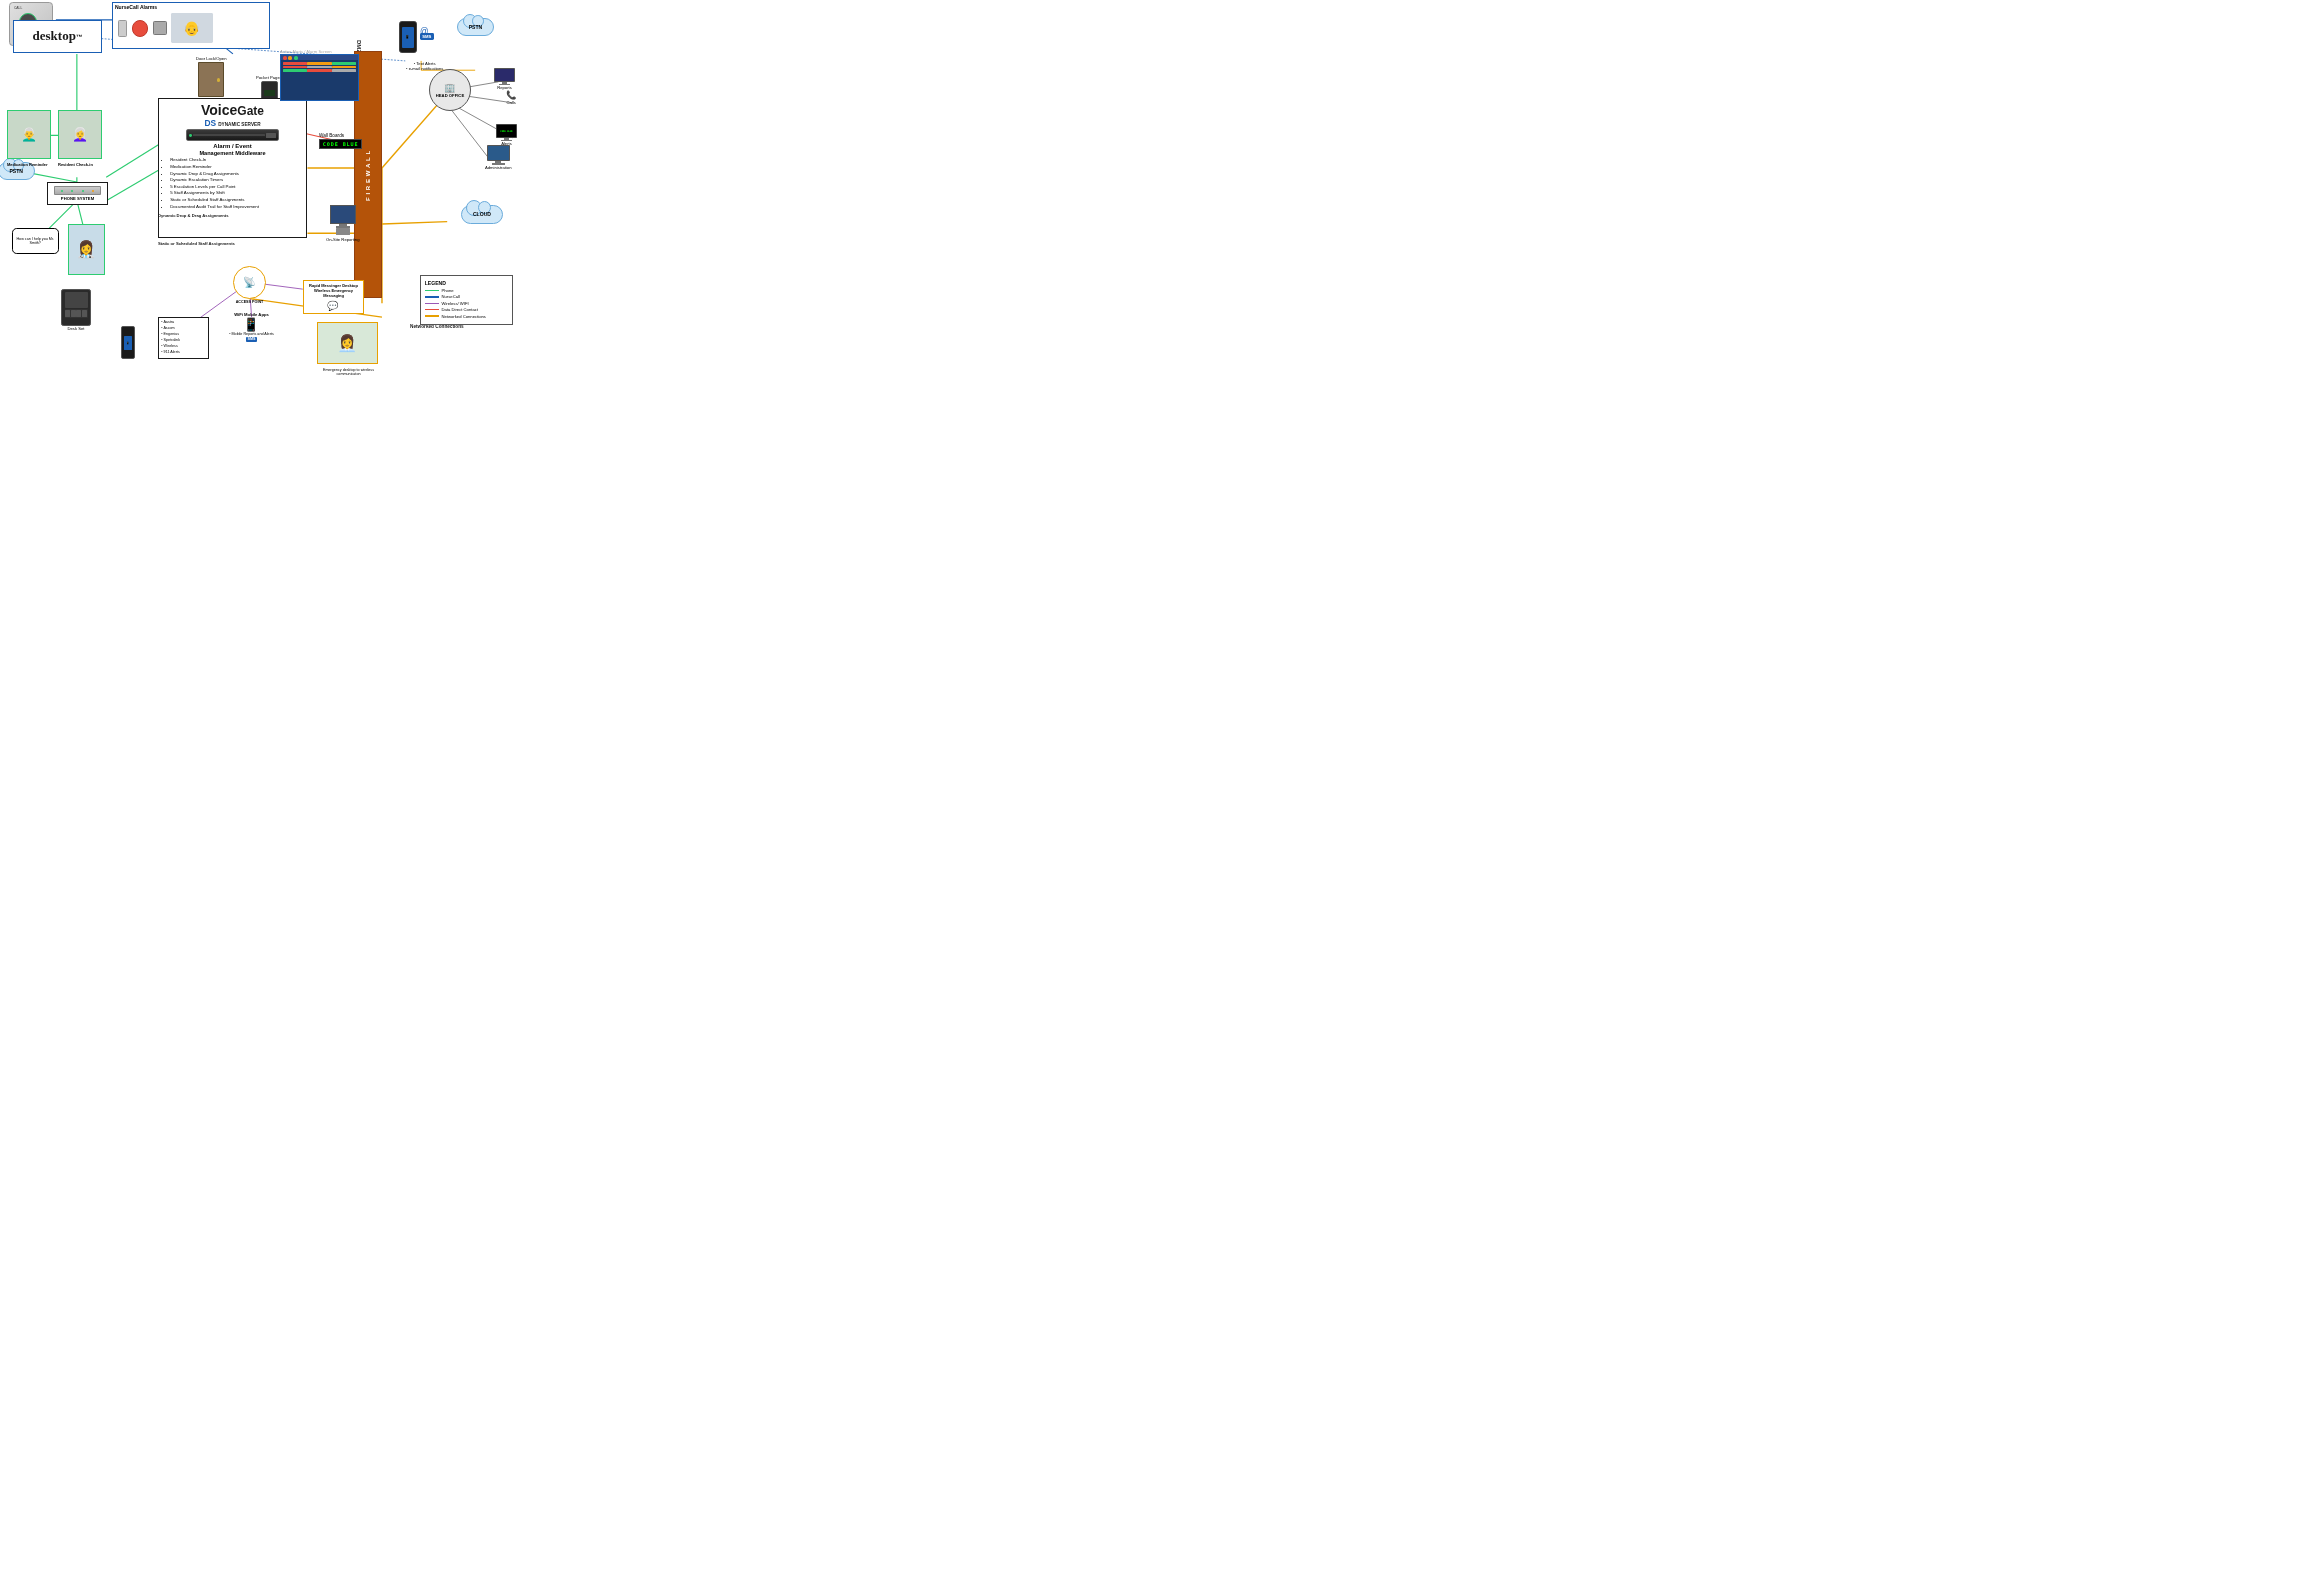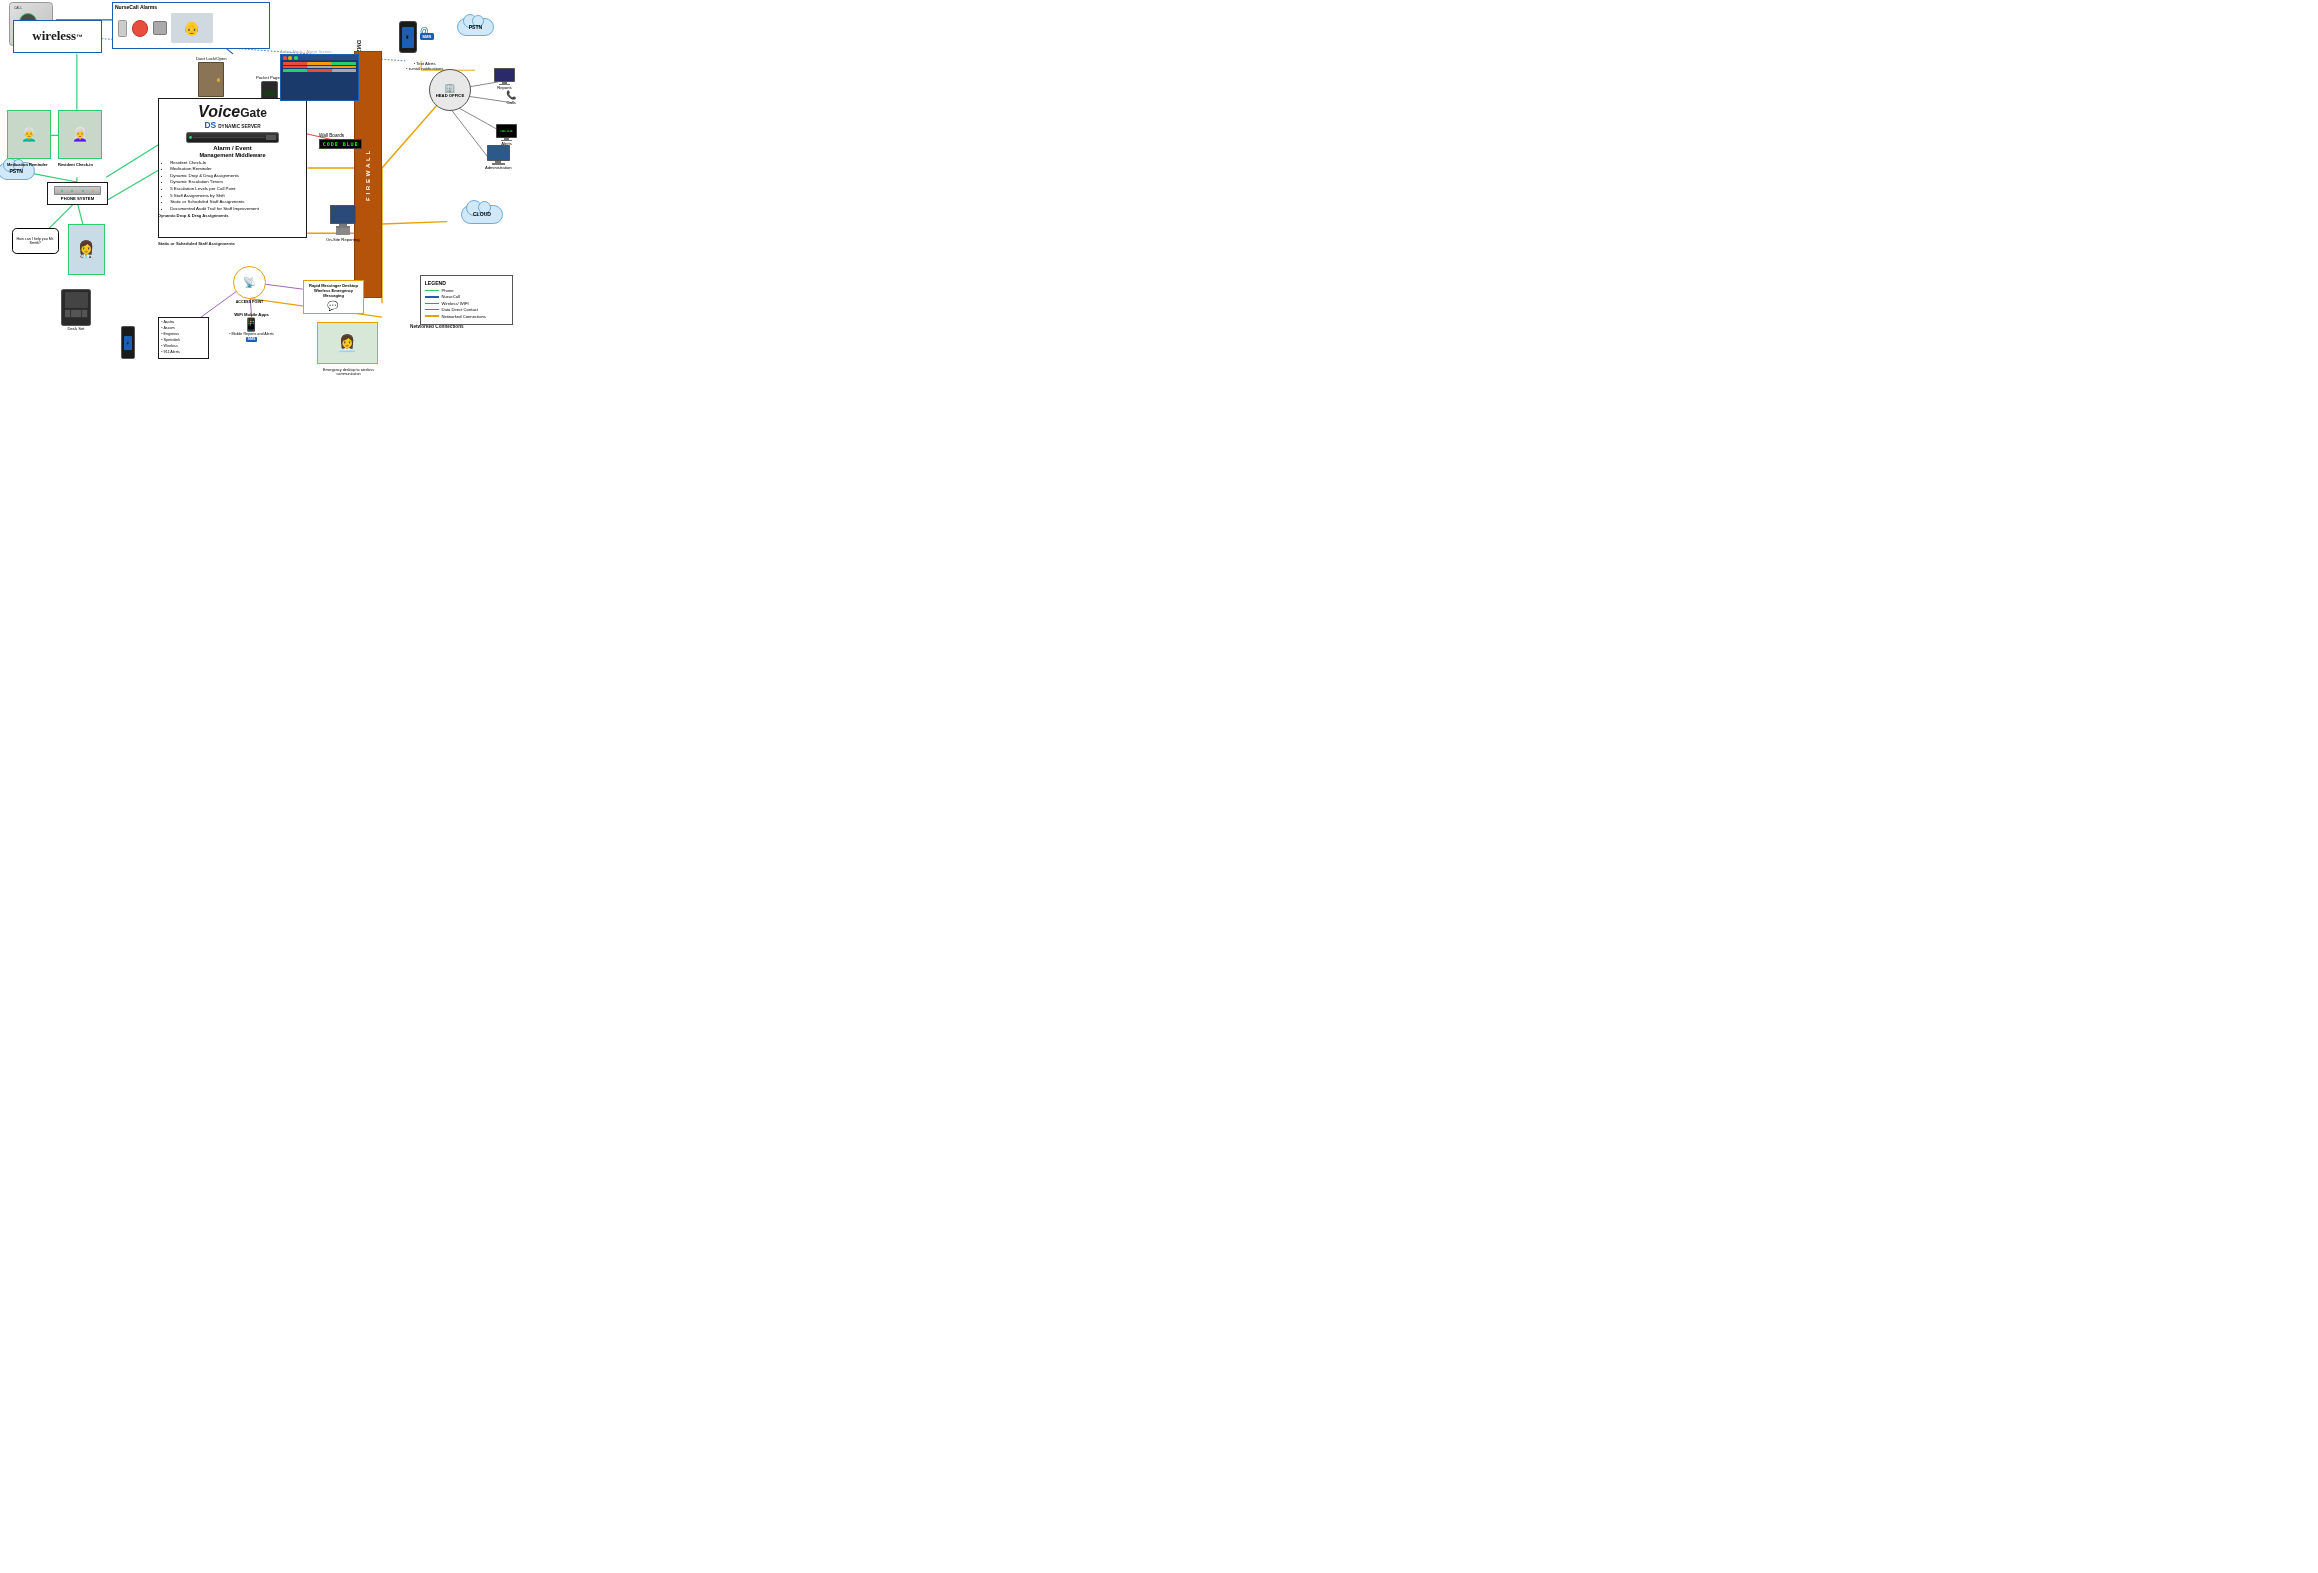--- a/index.html
+++ b/index.html
@@ -478,21 +478,21 @@
   <div class="device-speaker">
     <div style="position:absolute;top:2.3px;left:3.7px;font-size:3.3px;color:#333;font-family:Arial;">CALL</div>
     <div style="position:absolute;top:9.3px;left:8.4px;width:18.6px;height:18.6px;background:#4a4a4a;border-radius:50%;border:1.4px solid #2ecc71;"></div>
     <div style="position:absolute;top:30px;left:3.7px;font-size:2.3px;color:#555;">CANCEL</div>
     <div style="position:absolute;top:33px;left:16.3px;width:18.6px;height:9.3px;background:#888;border-radius:1.4px;display:flex;align-items:center;justify-content:center;">
       <div style="font-size:2.3px;color:white;">●●●</div>
     </div>
   </div>
 
   <div class="telecor-box">
-    <span class="telecor-logo">wireless</span>
+    <span class="telecor-logo">desktop</span>
       <span style="font-size:6.5px;font-weight:bold;">™</span>
   </div>
 
   <div class="nursecall-box">
     <div class="nursecall-label">NurseCall Alarms</div>
 
     <div style="display:flex;gap:4.7px;padding:2.3px 4.7px;align-items:center;">
       <div style="width:9.3px;height:16.3px;background:#ccc;border-radius:1.4px;border:0.5px solid #999;"></div>
       <div style="width:16.3px;height:16.3px;background:#e74c3c;border-radius:50%;border:1.4px solid #c0392b;"></div>
       <div style="width:14px;height:14px;background:#aaa;border-radius:1.4px;border:0.5px solid #777;"></div>
@@ -512,21 +512,21 @@
 
   <div class="pocket-pagers">
     <div class="pocket-pagers-label">Pocket Pagers</div>
     <div style="width:16.3px;height:23px;background:#2a2a2a;border-radius:1.9px;border:0.9px solid #555;margin:1.4px auto;display:flex;align-items:center;justify-content:center;">
       <div style="width:10.3px;height:5.6px;background:#1a3a1a;border-radius:0.5px;"></div>
     </div>
   </div>
 
   <div class="voicegate-box">
     <div class="voicegate-title">
-      <span style="font-style:italic;font-size:16px;">Voice</span><span style="font-size:12px;">Gate</span>
+      <span style="font-size:14px;">Voice</span><span style="font-size:12px;">Gate</span>
     </div>
     <div style="text-align:center;margin-bottom:0.9px;">
       <span style="font-size:8.4px;font-weight:bold;color:#1a5fb4;">DS</span>
       <span style="font-size:4.7px;font-weight:bold;color:#1a1a1a;">DYNAMIC SERVER</span>
     </div>
 
     <div style="width:93px;height:11.7px;background:linear-gradient(to bottom,#3a3a3a,#1a1a1a);border-radius:1.9px;margin:1.4px auto;border:0.5px solid #666;display:flex;align-items:center;padding:0.9px 2.3px;gap:1.4px;">
       <div style="width:2.8px;height:2.8px;background:#2ecc71;border-radius:50%;"></div>
       <div style="flex:1;height:1.9px;background:#444;border-radius:0.5px;"></div>
       <div style="width:9.3px;height:5.6px;background:#555;border-radius:0.5px;"></div>

